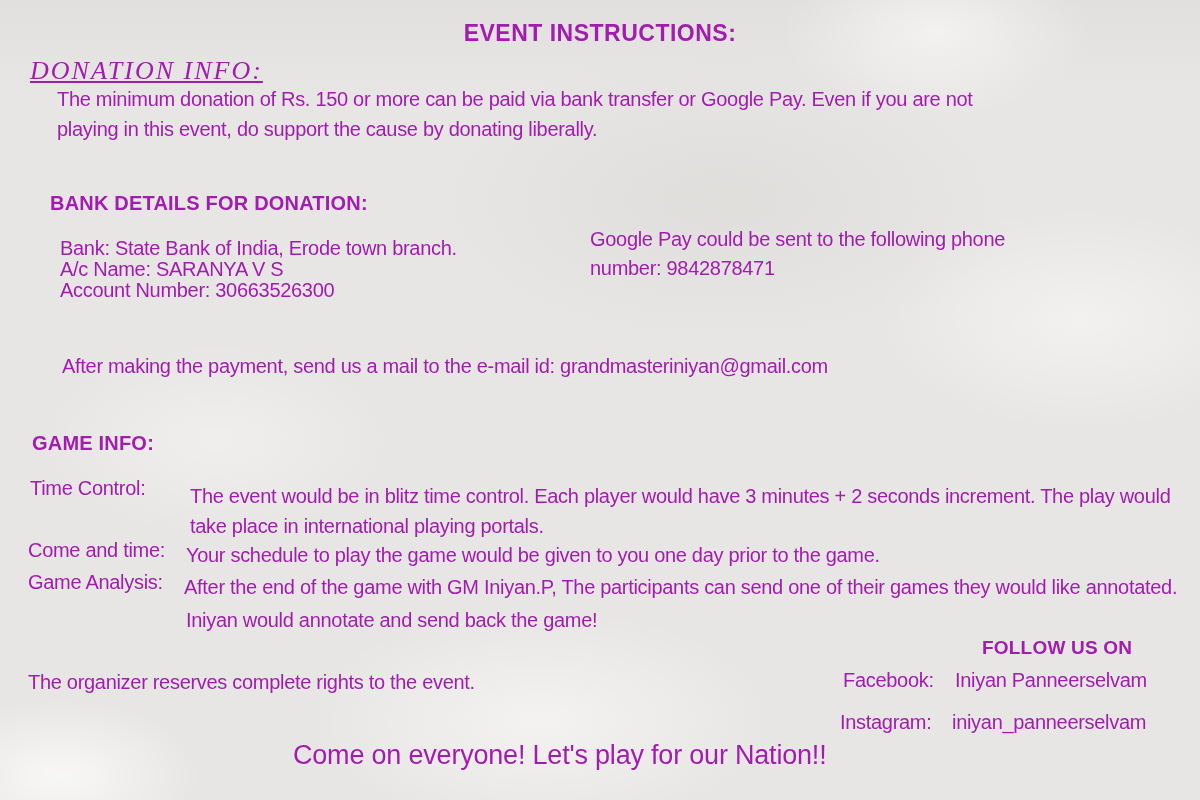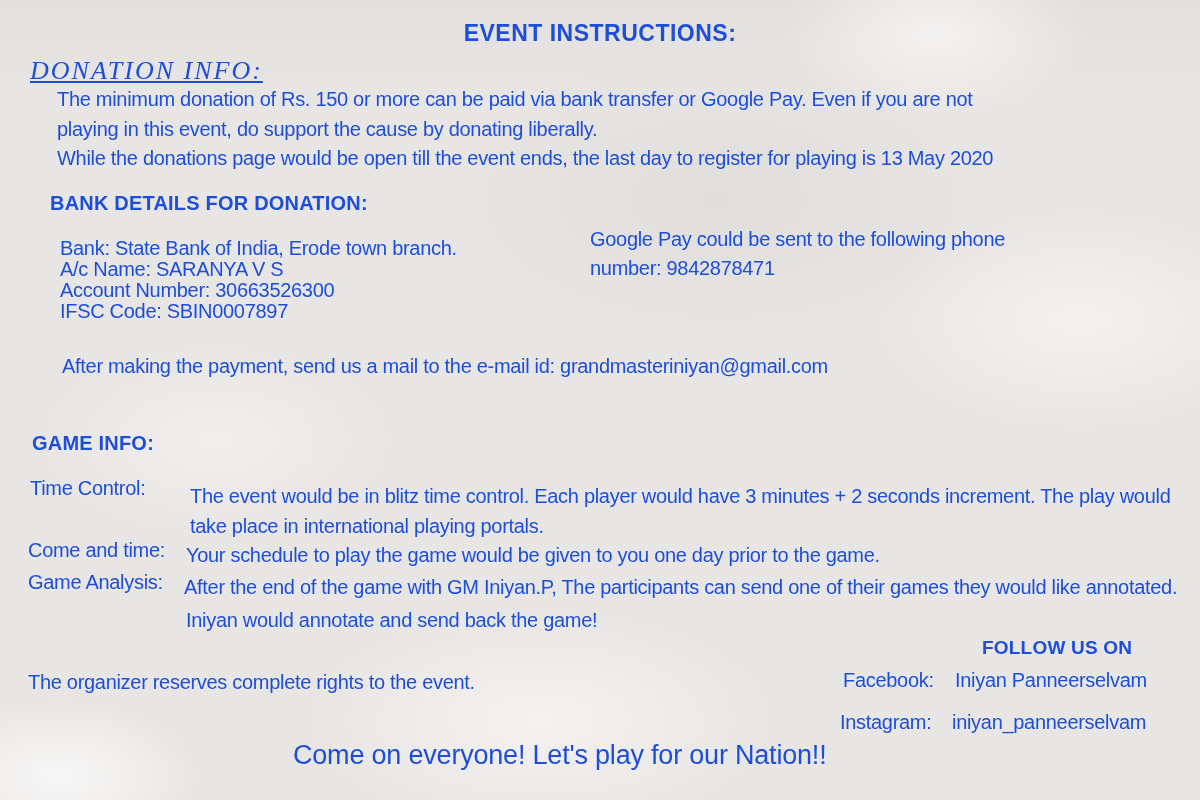--- a/index.html
+++ b/index.html
@@ -38,35 +38,33 @@
     font-size:26px;
     text-decoration:underline;
   }
   .body{font-size:20px;}
   .tight{line-height:21px;font-size:20px;letter-spacing:-0.3px;}
   .wrap{white-space:normal;}
 </style>
 </head>
 <body>
 
-<div class="page" style="background: rgb(232, 230, 228); color: #1d4ed8;">
+<div class="page" style="background: rgb(232, 230, 228); color: #a21caf;">
 
   <div class="abs title">EVENT INSTRUCTIONS:</div>
 
   <div class="abs serifital" style="left:30px;top:56px;">DONATION INFO:</div>
   <div class="abs body" style="left:57px;top:88px;">The minimum donation of Rs. 150 or more can be paid via bank transfer or Google Pay. Even if you are not</div>
   <div class="abs body" style="left:57px;top:118px;">playing in this event, do support the cause by donating liberally.</div>
-  <div class="abs body" style="left:57px;top:147px;">While the donations page would be open till the event ends, the last day to register for playing is 13 May 2020</div>
 
   <div class="abs hdr" style="left:50px;top:192px;font-size:20px;">BANK DETAILS FOR DONATION:</div>
   <div class="abs tight" style="left:60px;top:238px;">
     <div>Bank: State Bank of India, Erode town branch.</div>
     <div>A/c Name: SARANYA V S</div>
     <div>Account Number: 30663526300</div>
-    <div>IFSC Code: SBIN0007897</div>
   </div>
   <div class="abs body" style="left:590px;top:228px;">Google Pay could be sent to the following phone</div>
   <div class="abs body" style="left:590px;top:257px;">number: 9842878471</div>
 
   <div class="abs body" style="left:62px;top:355px;">After making the payment, send us a mail to the e-mail id: grandmasteriniyan@gmail.com</div>
 
   <div class="abs hdr" style="left:32px;top:432px;font-size:20px;">GAME INFO:</div>
 
   <div class="abs body" style="left:30px;top:477px;">Time Control:</div>
   <div class="abs body wrap" style="left:190px;top:481px;width:1010px;line-height:30px;">The event would be in blitz time control. Each player would have 3 minutes + 2 seconds increment. The play would take place in international playing portals.</div>

